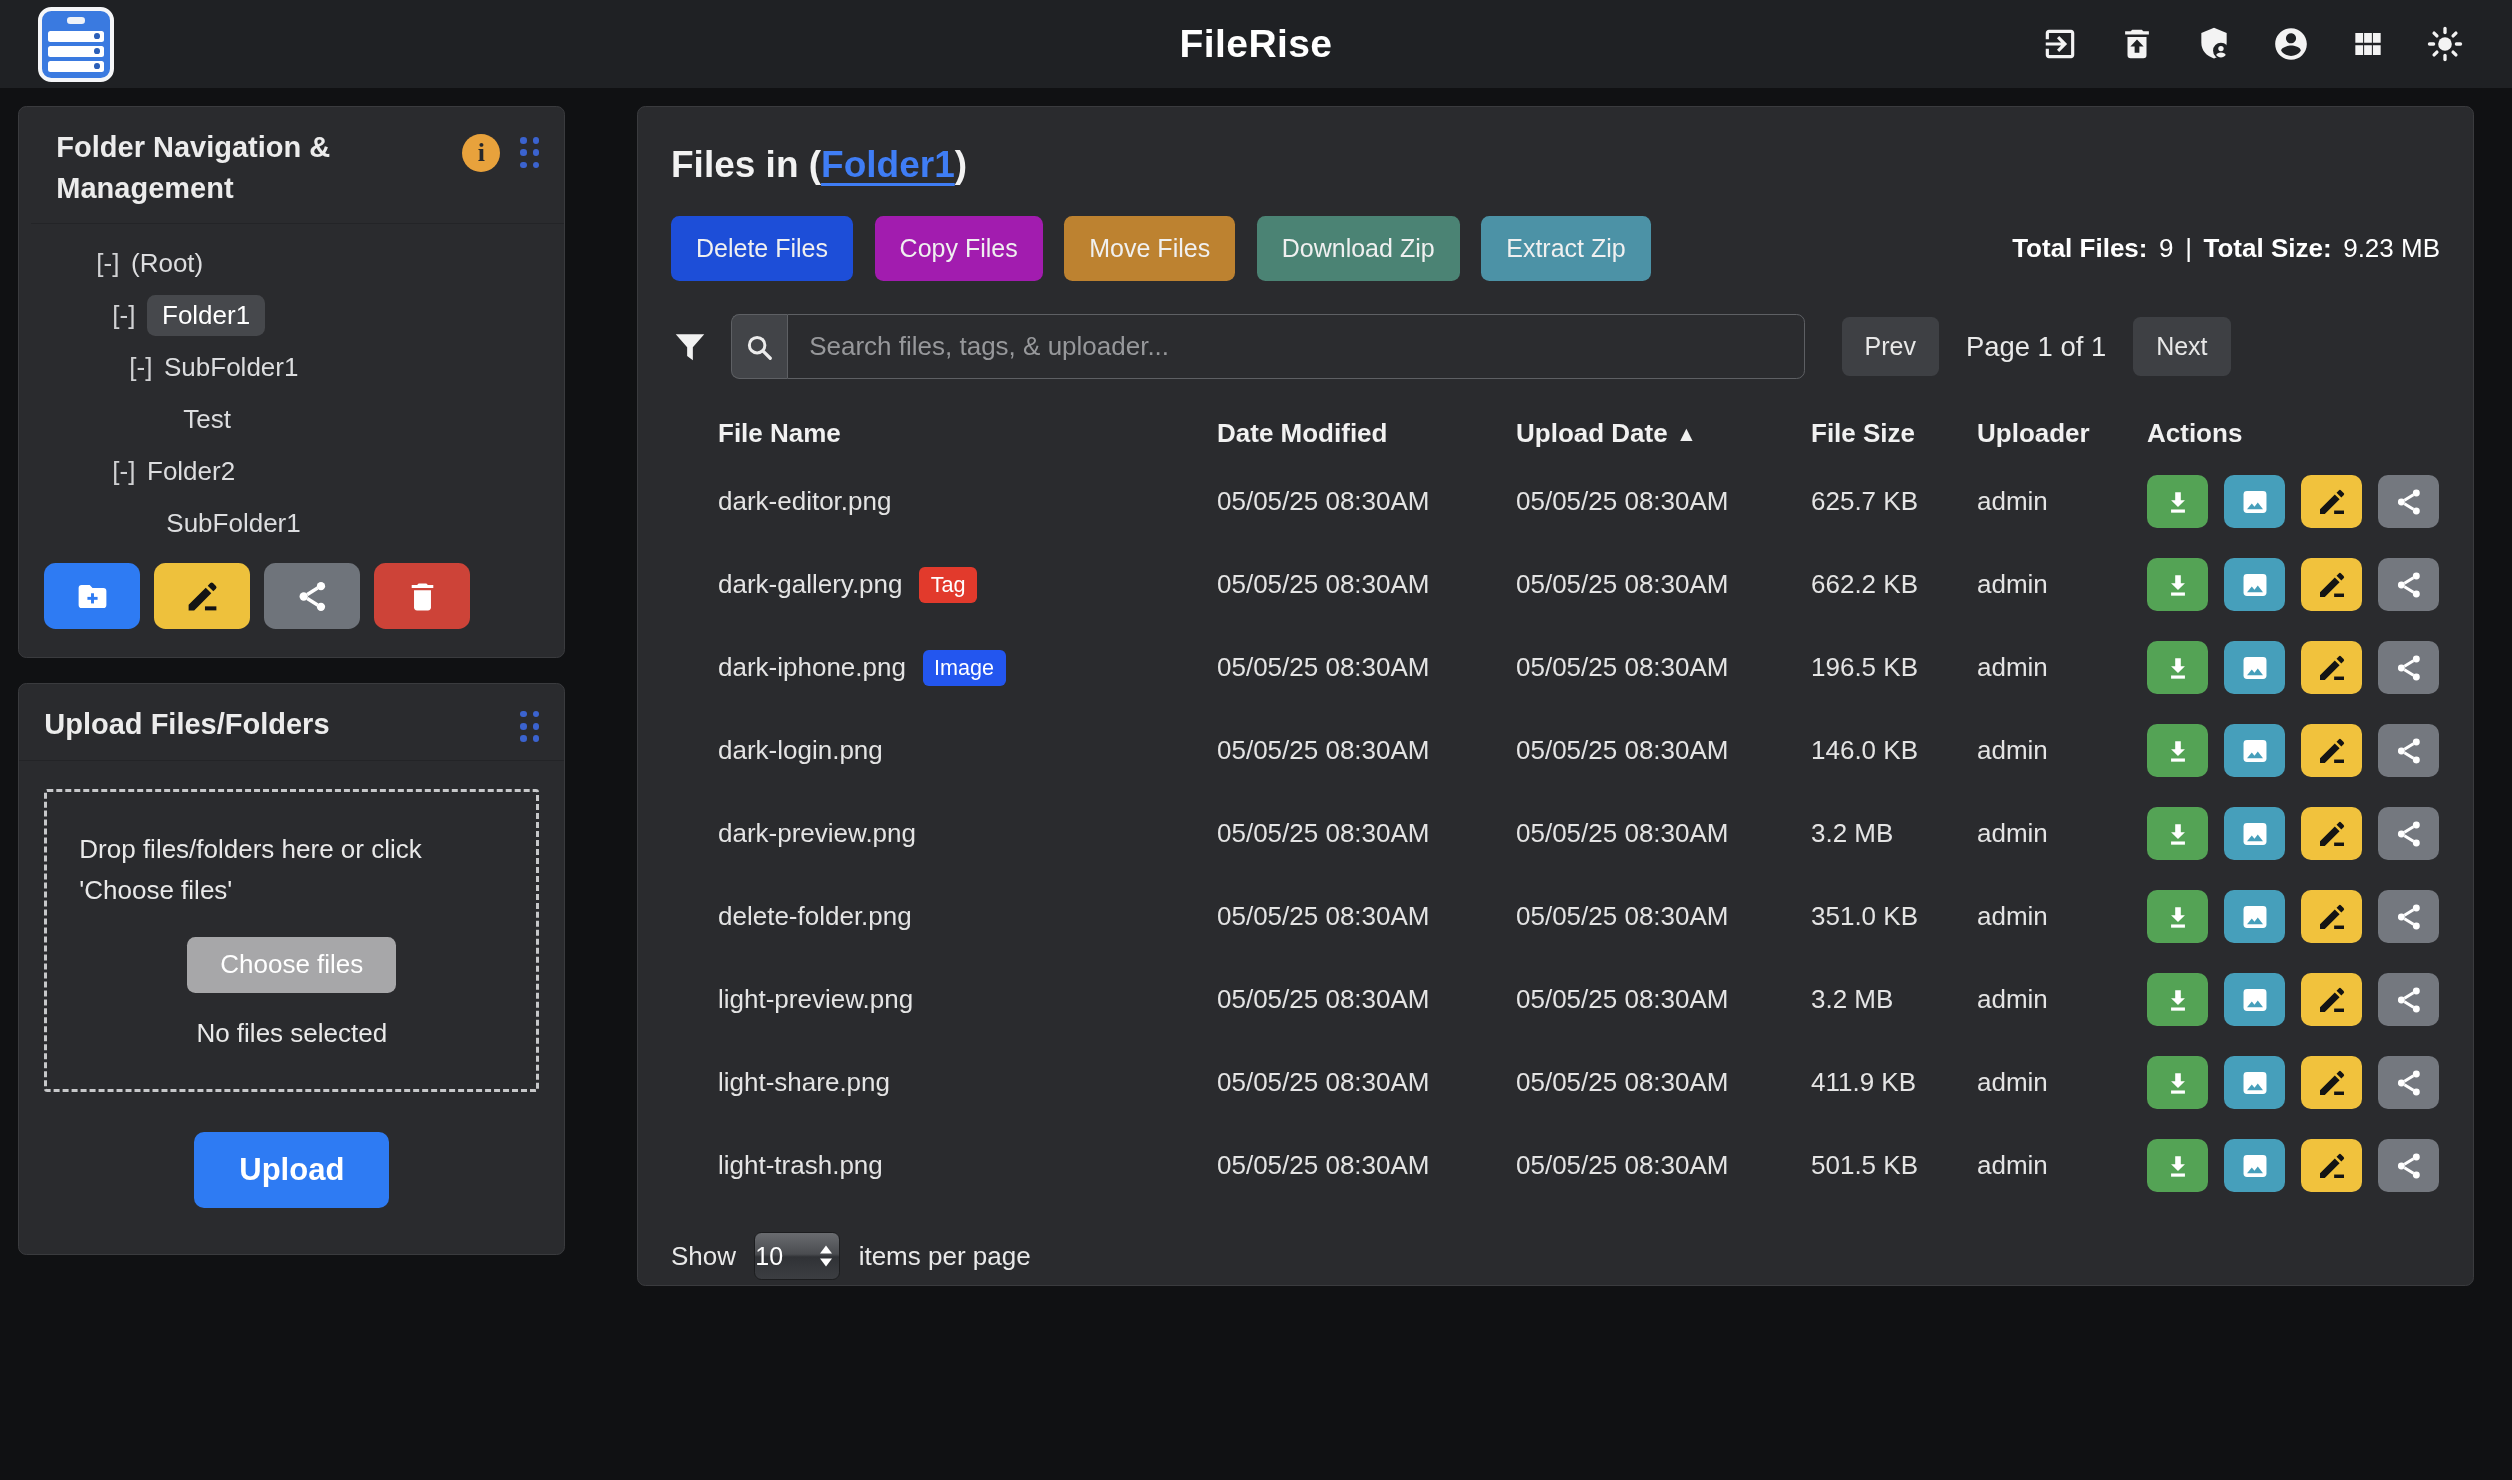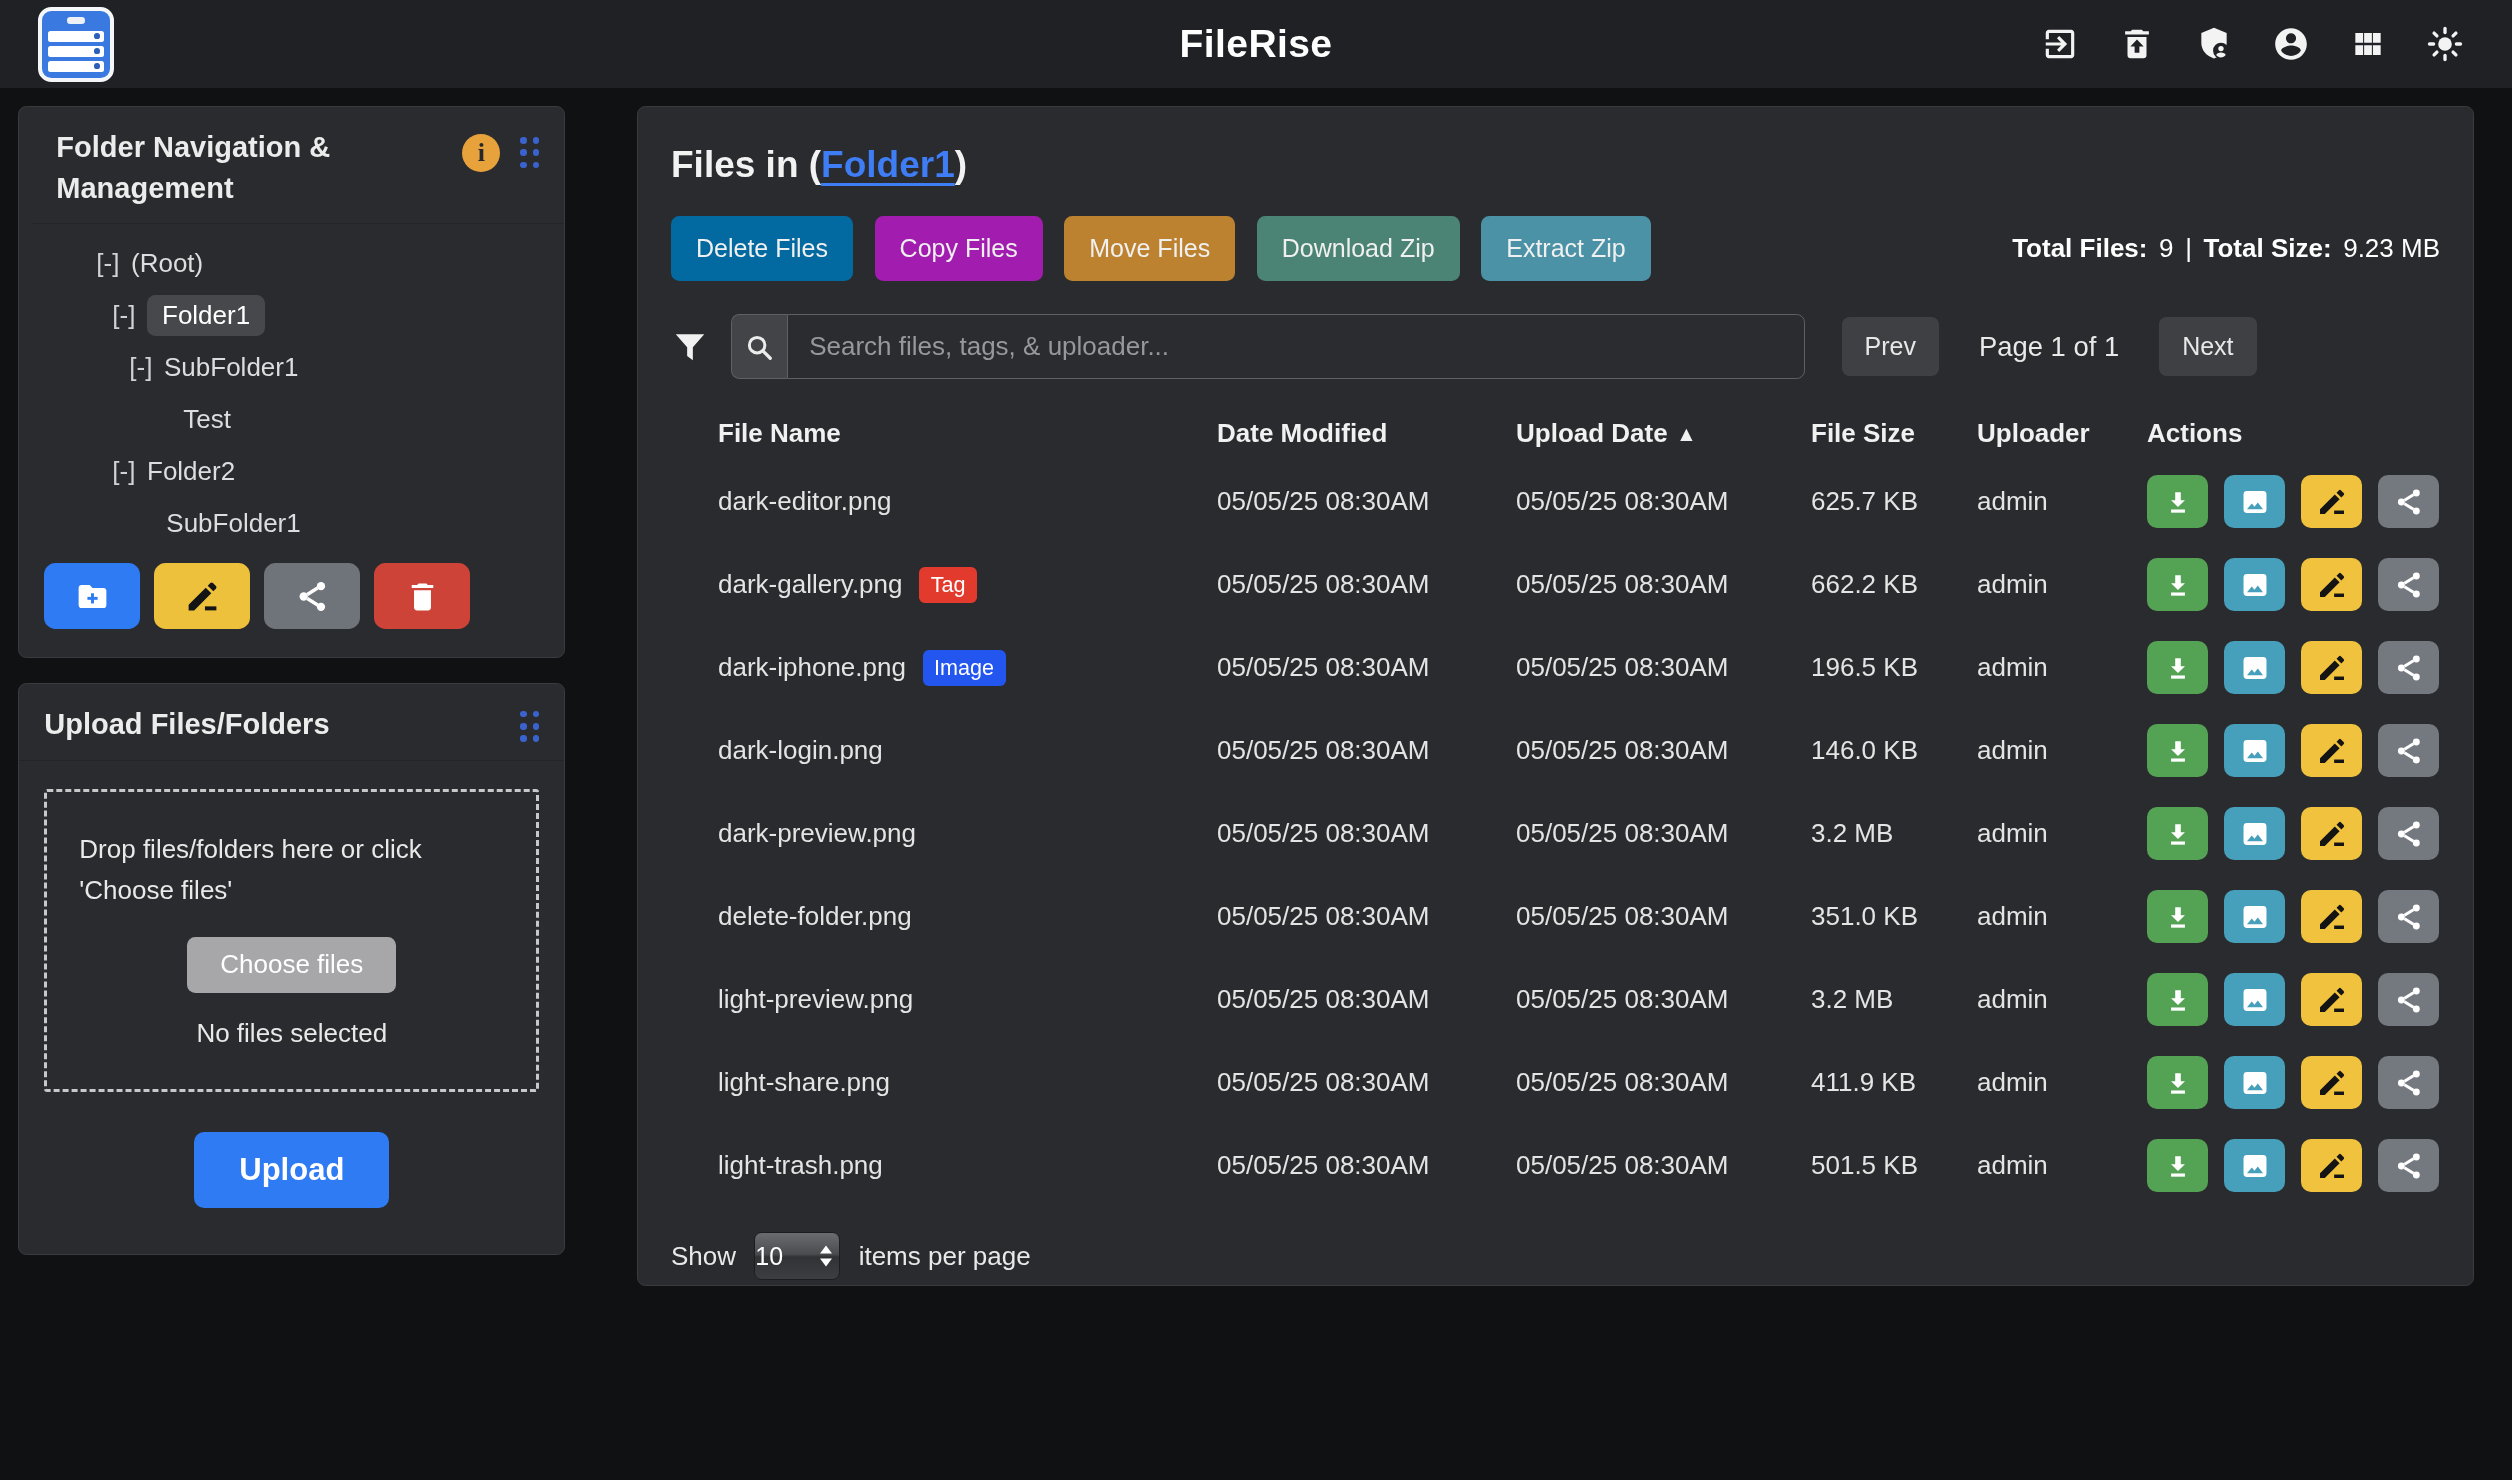--- a/index.html
+++ b/index.html
@@ -73,21 +73,21 @@
   .search-row{margin:33px 33px 0;display:flex;align-items:center;}
   .funnel{margin-right:21.6px;width:38px;height:38px;cursor:pointer;}
   .funnel svg{width:38px;height:38px;fill:#f1f1f1;}
   .search-group{display:flex;height:65px;box-sizing:border-box;width:1074px;}
   .search-icon-box{width:55px;background:#424448;border:1.7px solid #5e6064;border-right:none;
         border-radius:8.3px 0 0 8.3px;display:flex;align-items:center;justify-content:center;}
   .search-icon-box svg{width:30px;height:30px;}
   .search-input{flex:1;background:#2b2c2f;border:1.7px solid #5e6064;border-radius:0 8.3px 8.3px 0;
         color:#e6e6e6;font-size:26px;padding:0 21.6px;outline:none;font-family:inherit;}
   .search-input::placeholder{color:#97989b;}
-  .pager{display:flex;align-items:center;gap:40px;margin-left:37px;}
+  .pager{display:flex;align-items:center;gap:27px;margin-left:37px;}
   .pg-btn{background:#3e4044;color:#e8e8e8;font-size:25px;padding:15px 23px;border-radius:7.5px;border:none;
         cursor:pointer;font-family:inherit;}
   .pg-label{font-size:27.4px;color:#e9e9e9;}
 
   .table{margin:28px 33px 0;}
   .t-head,.t-row{display:grid;grid-template-columns:47px 499px 299px 295px 166px 170px 1fr;align-items:center;}
   .t-head{height:53px;font-weight:700;font-size:26px;color:#f1f1f1;}
   .t-row{height:83px;font-size:26px;color:#e4e4e4;}
   .cb{width:25px;height:25px;background:#ffffff;border-radius:6.6px;cursor:pointer;}
   .fname{display:flex;align-items:center;gap:16.6px;}
@@ -271,21 +271,21 @@
     <button class="upload-btn">Upload</button>
   </div>
 </div>
 
 <div class="panel" id="main-panel">
   <div class="main-heading">
     <span>Files in (</span><span class="heading-link">Folder1</span><span>)</span>
   </div>
 
   <div class="actions-row">
-    <button class="a-btn" style="background-color: #0369a1;">Delete Files</button>
+    <button class="a-btn" style="background-color: #1d4ed8;">Delete Files</button>
     <button class="a-btn" style="background-color: #a21caf;">Copy Files</button>
     <button class="a-btn" style="background-color: rgb(189, 130, 48);">Move Files</button>
     <button class="a-btn" style="background-color: rgb(75, 131, 116);">Download Zip</button>
     <button class="a-btn" style="background-color: rgb(76, 146, 166);">Extract Zip</button>
     <div class="totals">
       <b>Total Files:</b>
       <span>9</span>
       <span>|</span>
       <b>Total Size:</b>
       <span>9.23 MB</span>

